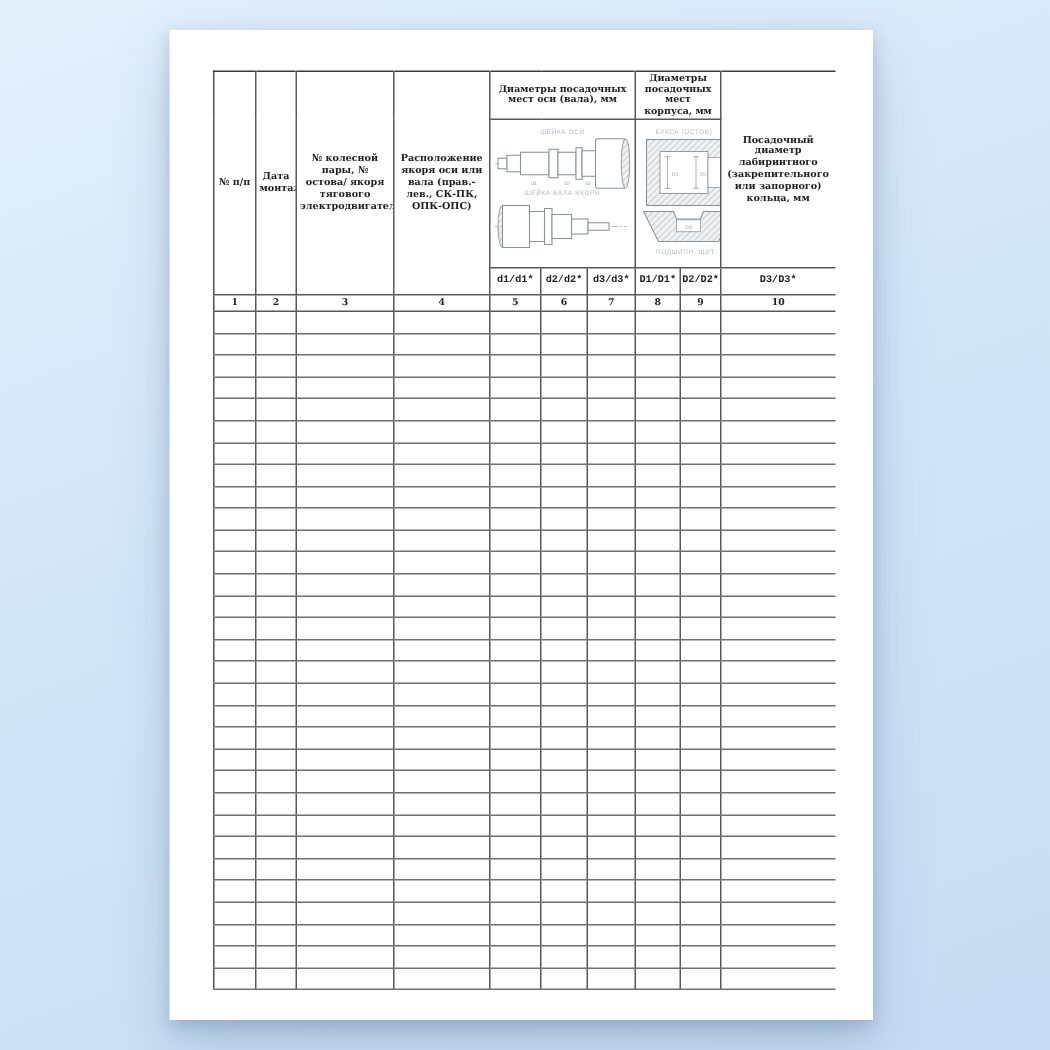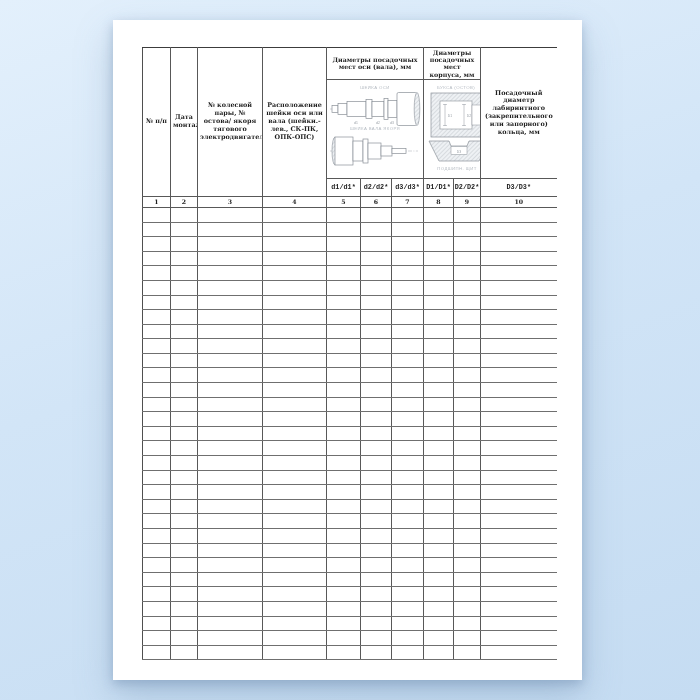--- a/index.html
+++ b/index.html
@@ -65,21 +65,21 @@
           <col style="width:32px">
         <col style="width:30px">
           <col style="width:27px">
           <col style="width:76px">
       </colgroup>
       <tbody>
         <tr class="h-captions">
           <th class="hdr" rowspan="3">№ п/п</th>
           <th class="hdr" rowspan="3">Дата монтажа</th>
           <th class="hdr" rowspan="3">№ колесной пары, № остова/ якоря тягового электродвигателя</th>
-          <th class="hdr" rowspan="3">Расположение шейки оси или вала (шейки.-лев., СК-ПК, ОПК-ОПС)</th>
+          <th class="hdr" rowspan="3">Расположение якоря оси или вала (прав.-лев., СК-ПК, ОПК-ОПС)</th>
           <th class="cap" colspan="3">Диаметры посадочных мест оси (вала), мм</th>
           <th class="cap" colspan="2">Диаметры посадочных мест корпуса, мм</th>
           <th class="hdr no-right" rowspan="2">Посадочный диаметр лабиринтного (закрепительного или запорного) кольца, мм</th>
         </tr>
         <tr class="h-drawings">
           <td class="drawcell" colspan="3">
             <svg width="95" height="94" viewBox="0 0 95 94">
               <defs>
                 <pattern id="h1" patternUnits="userSpaceOnUse" width="3" height="3" patternTransform="rotate(45)">
                   <rect width="3" height="3" fill="#eef1f4"></rect>

